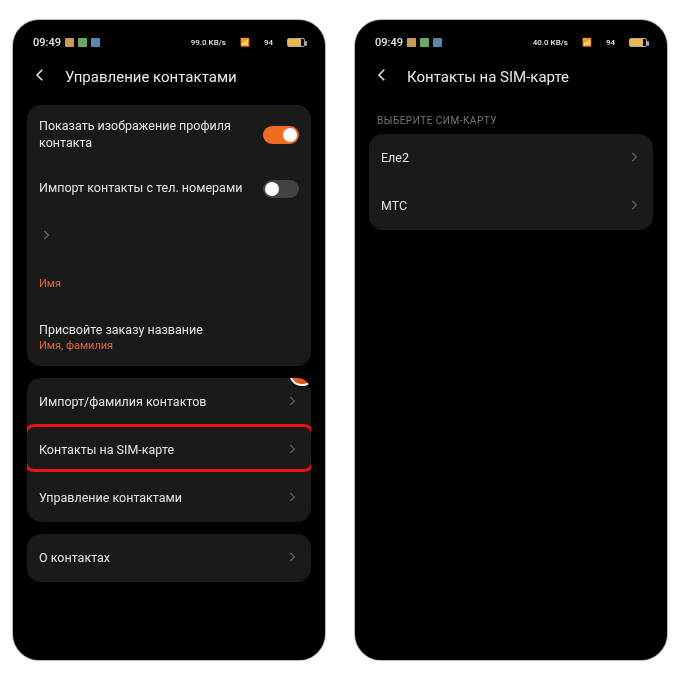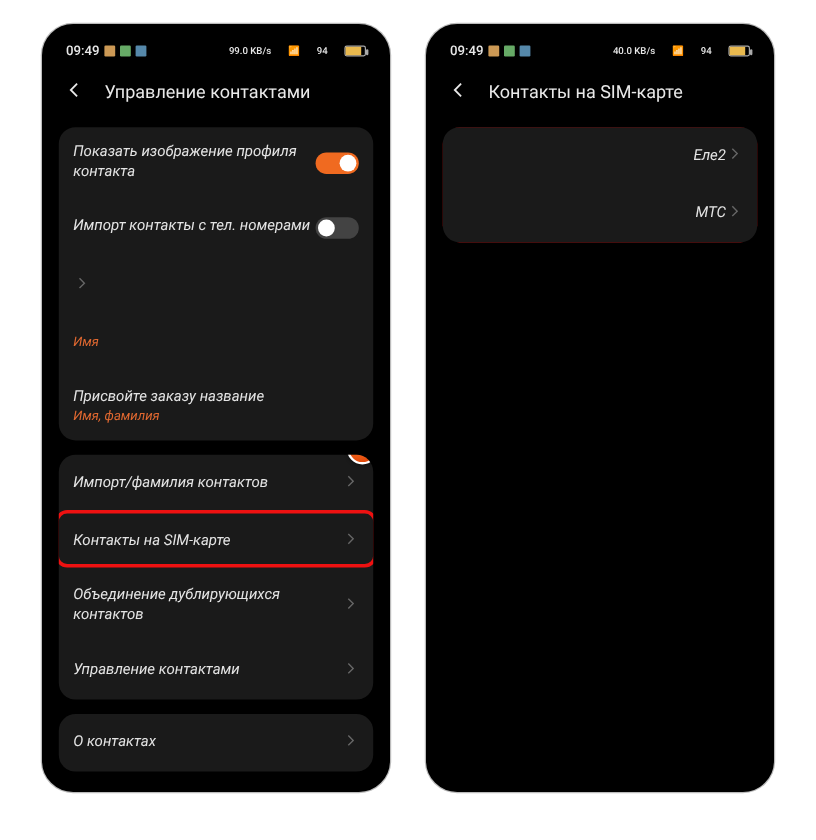--- a/index.html
+++ b/index.html
@@ -7,21 +7,21 @@
     background: #fff;
     font-family: -apple-system, Roboto, Arial, sans-serif;
     width: 680px;
     height: 700px;
     padding: 20px 0 0 0;
     display: flex;
     gap: 30px;
     justify-content: center;
   }
   .phone {
-    width: 290px;
+    width: 312px;
     height: 640px;
     background: #000;
     border-radius: 26px;
     border: 6px solid #000;
     box-shadow: 0 0 0 1px #bbb;
     overflow: hidden;
     position: relative;
     color: #e8e8e8;
     font-size: 13px;
   }
@@ -45,21 +45,20 @@
     padding: 14px 12px 18px 12px;
   }
   .back-arrow svg { width: 18px; height: 18px; stroke: #e8e8e8; }
   .header-title { font-size: 15px; font-weight: 400; }
   .content { padding: 0 8px; }
   .group {
     background: #1a1a1a;
     border-radius: 14px;
     margin-bottom: 12px;
     overflow: hidden;
-    font-style: italic;
   }
   .row {
     display: flex;
     align-items: center;
     justify-content: space-between;
     padding: 13px 12px;
     min-height: 48px;
     position: relative;
   }
   .row-label { flex: 1; font-size: 12.5px; line-height: 1.35; color: #e4e4e4; }
@@ -165,26 +164,20 @@
               <path d="M9 5l7 7-7 7"></path>
             </svg></span>
       </div>
       <div class="row">
         <div class="row-label">Контакты на SIM-карте</div>
         <span class="chevron"><svg viewBox="0 0 24 24" fill="none" stroke-width="2">
               <path d="M9 5l7 7-7 7"></path>
             </svg></span>
       </div>
       <div class="row">
-        <div class="row-label">Объединение дублирующихся контактов</div>
-        <span class="chevron"><svg viewBox="0 0 24 24" fill="none" stroke-width="2">
-              <path d="M9 5l7 7-7 7"></path>
-            </svg></span>
-      </div>
-      <div class="row">
         <div class="row-label">Управление контактами</div>
         <span class="chevron"><svg viewBox="0 0 24 24" fill="none" stroke-width="2">
               <path d="M9 5l7 7-7 7"></path>
             </svg></span>
       </div>
       <div class="highlight-red" style="left:-3px;right:-3px;top:46px;height:48px;"></div>
       <div class="badge" style="top:-18px;right:-4px;">1</div>
     </div>
 
     <div class="group">
@@ -218,23 +211,24 @@
 
   <div class="header">
     <span class="back-arrow">
       <svg viewBox="0 0 24 24" fill="none" stroke-width="2">
           <path d="M15 5l-7 7 7 7"></path>
         </svg>
     </span>
     <span class="header-title">Контакты на SIM-карте</span>
   </div>
 
+  <div class="section-caption">ВЫБЕРИТЕ СИМ-КАРТУ</div>
 
   <div class="content">
-    <div class="group" style="position:relative;text-align:right;">
+    <div class="group" style="position:relative;">
       <div class="row">
         <div class="row-label">Еле2</div>
         <span class="chevron"><svg viewBox="0 0 24 24" fill="none" stroke-width="2">
               <path d="M9 5l7 7-7 7"></path>
             </svg></span>
       </div>
       <div class="row">
         <div class="row-label">МТС</div>
         <span class="chevron"><svg viewBox="0 0 24 24" fill="none" stroke-width="2">
               <path d="M9 5l7 7-7 7"></path>

